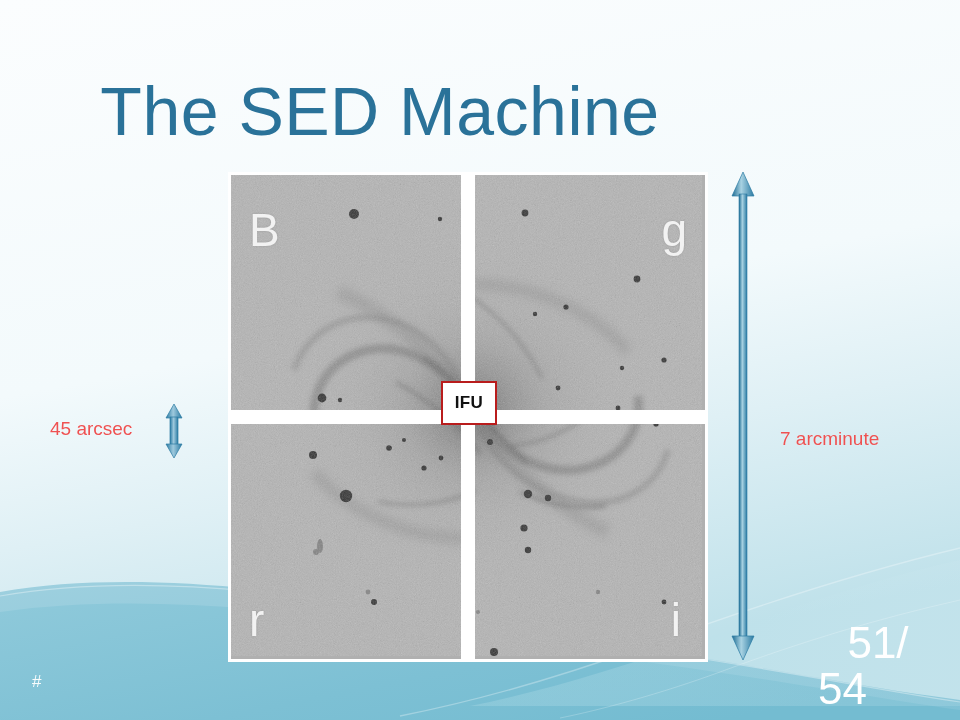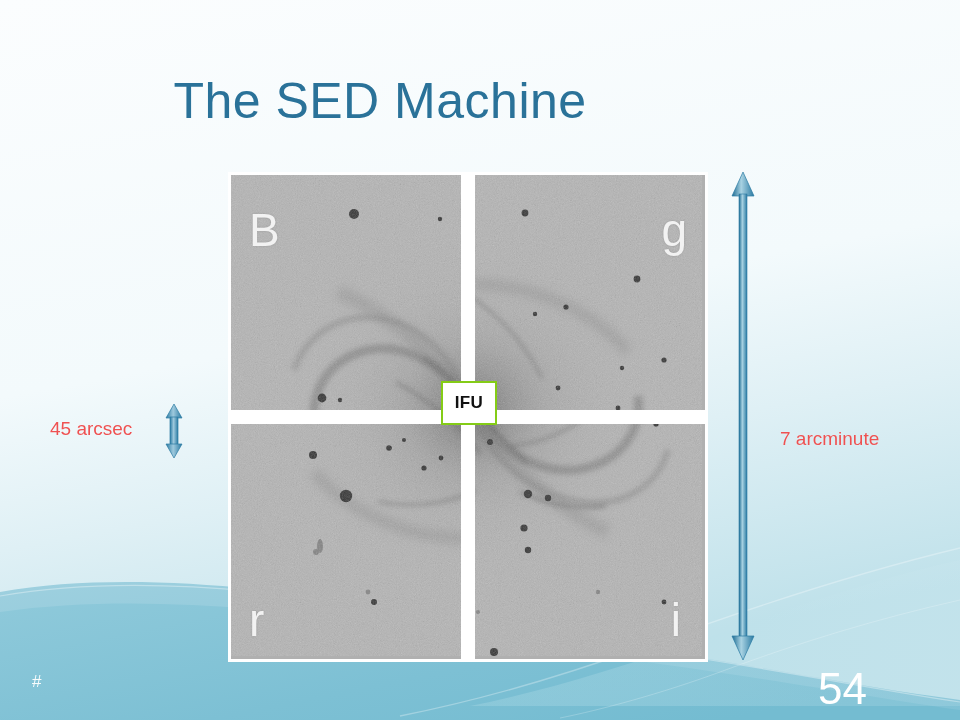--- a/index.html
+++ b/index.html
@@ -29,21 +29,21 @@
     pointer-events: none;
   }
 
   
   #title {
     position: absolute;
     left: 0;
     top: 72px;
     width: 760px;
     text-align: center;
-    font-size: 50px;
+    font-size: 68px;
     font-weight: normal;
     letter-spacing: 0.5px;
     color: #2a7299;
     font-family: "Liberation Sans", sans-serif;
     white-space: nowrap;
   }
 
   
   #figure {
     position: absolute;
@@ -92,21 +92,21 @@
   .lbl-i { right: 24px; bottom: 16px; }
 
   
   #ifu-box {
     position: absolute;
     left: 213px;
     top: 209px;
     width: 56px;
     height: 44px;
     background: #ffffff;
-    border: 2px solid #84cc16;
+    border: 2px solid #b91c1c;
     box-sizing: border-box;
     display: flex;
     align-items: center;
     justify-content: center;
     font-size: 17px;
     font-weight: bold;
     color: #111111;
     font-family: "Liberation Sans", sans-serif;
     letter-spacing: 0.3px;
     z-index: 6;
@@ -362,18 +362,19 @@
         <stop offset="42%" stop-color="#a8d2e2"></stop>
         <stop offset="100%" stop-color="#2b7ba3"></stop>
       </linearGradient>
     </defs>
     <polygon points="15,2 26,26 4,26" fill="url(#lgArrowGrad)" stroke="#2b7ba3" stroke-width="0.7"></polygon>
     <rect x="11" y="24" width="8" height="444" fill="url(#lgArrowGrad)" stroke="#2b7ba3" stroke-width="0.6"></rect>
     <polygon points="15,490 26,466 4,466" fill="url(#lgArrowGrad)" stroke="#2b7ba3" stroke-width="0.7"></polygon>
   </svg>
 
   <div id="page-number">
+    <span class="pn-line" id="pn-line1">51/</span>
     <span class="pn-line" id="pn-line2">54</span>
   </div>
 
   <div id="footer-hash">#</div>
 
 </div>
 
 </body></html>

